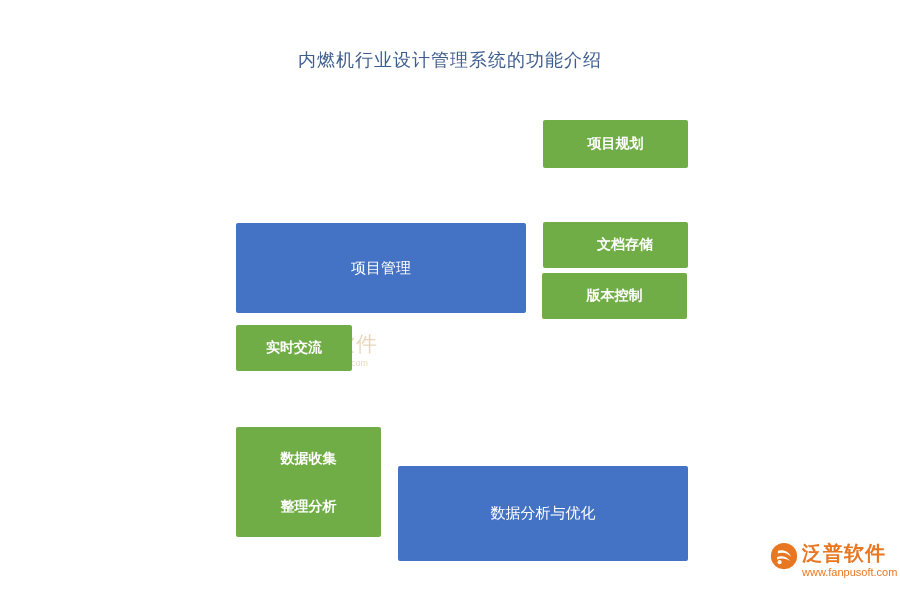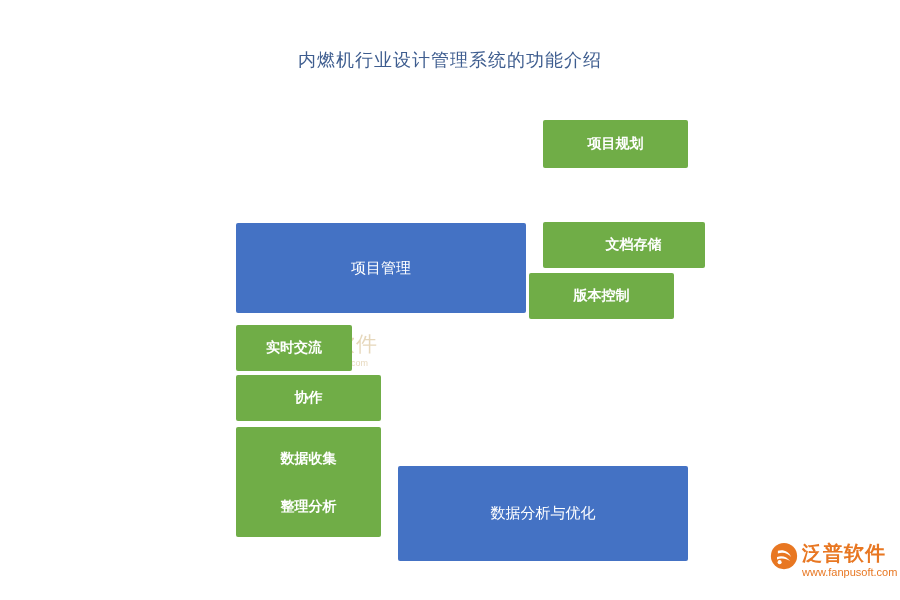--- a/index.html
+++ b/index.html
@@ -119,24 +119,23 @@
 
   <div class="watermark">
     <div class="wm-text">泛普软件</div>
     <div class="wm-sub">www.fanpusoft.com</div>
   </div>
 
   <div class="box blue" style="left:236px; top:223px; width:290px; height:90px;">项目管理</div>
   <div class="box blue" style="left:398px; top:424px; width:290px; height:95px;margin-top:42px;">数据分析与优化</div>
 
   <div class="box green" style="left:543px; top:120px; width:145px; height:48px;">项目规划</div>
-  <div class="box green" style="left:543px; top:222px; width:162px; height:46px;padding-left:19px;">文档存储</div>
-  <div class="box green" style="left:529px; top:273px; width:145px; height:46px;">版本控制</div>
+  <div class="box green" style="left:543px; top:222px; width:145px; height:46px;padding-left:19px;">文档存储</div>
+  <div class="box green" style="left:542px; top:273px; width:145px; height:46px;">版本控制</div>
   <div class="box green" style="left:236px; top:325px; width:116px; height:46px;">实时交流</div>
-  <div class="box green" style="left:236px; top:375px; width:145px; height:46px;">协作</div>
   <div class="box green" style="left:236px; top:427px; width:145px; height:64px;">数据收集</div>
   <div class="box green" style="left:236px; top:477px; width:145px; height:60px;">整理分析</div>
 
   <div class="logo">
     <svg class="logo-mark" viewBox="0 0 32 32">
       <circle cx="16" cy="16" r="15" fill="#e87722"></circle>
       <path d="M9 10 C15 8, 22 11, 24 17 C21 13, 15 11, 9 13 Z" fill="#ffffff"></path>
       <path d="M8 17 C14 15, 20 17, 23 22 C19 19, 13 18, 8 20 Z" fill="#ffffff"></path>
       <circle cx="11" cy="23" r="2.3" fill="#ffffff"></circle>
     </svg>

